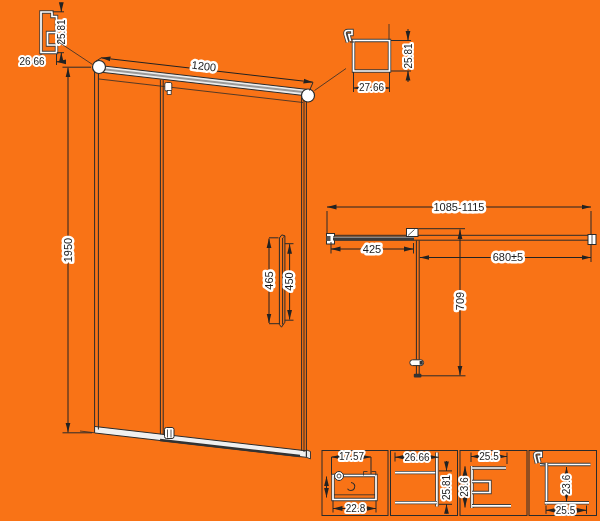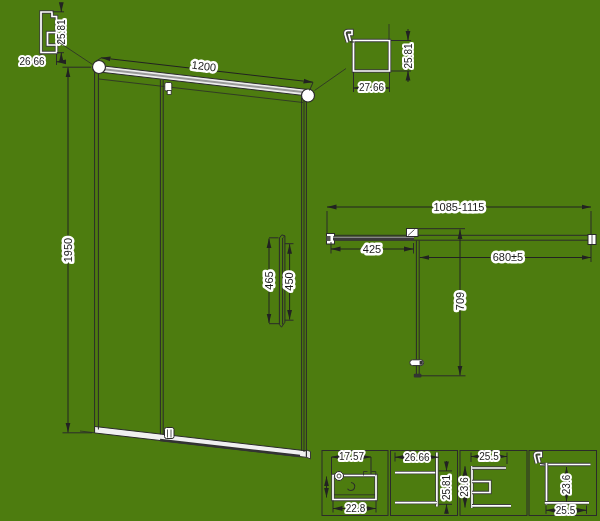--- a/index.html
+++ b/index.html
@@ -1,16 +1,16 @@
 <!DOCTYPE html>
 <html><head>
 <meta charset="utf-8">
 <style>
   html,body{margin:0;padding:0;background:#fff;}
-  .canvas{position:relative;width:600px;height:521px;background:#4d7c0f;overflow:hidden;
+  .canvas{position:relative;width:600px;height:521px;background:#f97316;overflow:hidden;
           font-family:"Liberation Sans", sans-serif;}
   svg{position:absolute;left:0;top:0;}
   svg text{font-family:"Liberation Sans", sans-serif;fill:#1c1c1c;}
   .dim{font-size:11px;paint-order:stroke fill;stroke:#ffffff;stroke-width:5px;stroke-linejoin:round;text-anchor:middle;}
   .dimsm{font-size:10px;paint-order:stroke fill;stroke:#ffffff;stroke-width:4px;stroke-linejoin:round;text-anchor:middle;}
   .ln{stroke:#2b2b2b;stroke-width:1;fill:none;}
   .thin{stroke:#2b2b2b;stroke-width:0.8;fill:none;}
   .gray{stroke:#999;fill:none;}
   .dl{stroke:#222;stroke-width:1;fill:none;marker-start:url(#arw);marker-end:url(#arw);}
   .dle{stroke:#222;stroke-width:1;fill:none;marker-end:url(#arw);}

